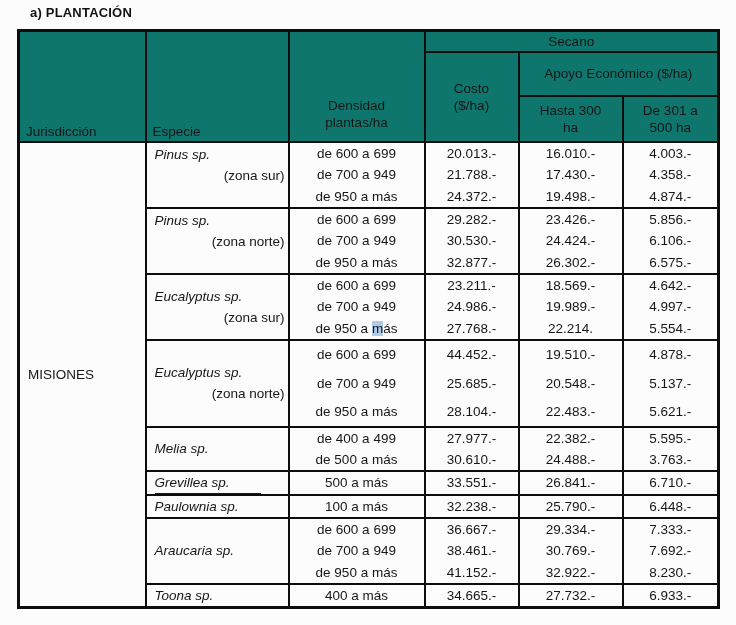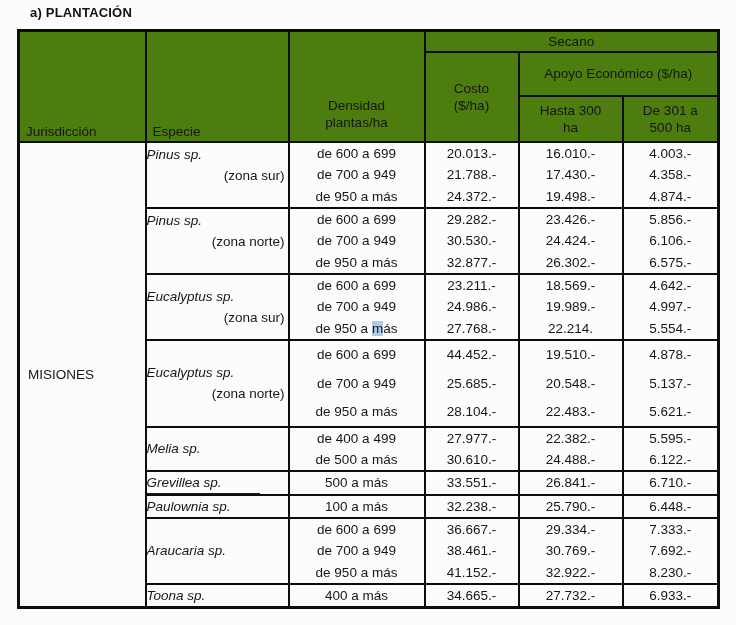--- a/index.html
+++ b/index.html
@@ -23,40 +23,40 @@
     table-layout: fixed;
     border: 3px solid #0d0d0d;
   }
   th, td {
     font-size: 13.5px; font-weight: normal;
     padding: 0 3px;
     overflow: hidden;
     white-space: nowrap;
   }
   
-  thead th { border: 2px solid #0d0d0d; background: #4d7c0f; }
+  thead th { border: 2px solid #0d0d0d; background: #0f766e; }
   tr.hr1 { height: 21px; }
   tr.hr2 { height: 44px; }
   tr.hr3 { height: 46px; }
   .hdr-bl { text-align: left; vertical-align: bottom; padding: 0 3px 2px 6px; }
   .hdr-c  { text-align: center; vertical-align: middle; line-height: 17px; }
   .hdr-bc { text-align: center; vertical-align: bottom; padding-bottom: 10px; line-height: 17px; }
   
   tbody tr { height: 22px; }
   tbody tr.tall { height: 29px; }
   tbody td {
     border-left: 2px solid #0d0d0d;
     border-right: 2px solid #0d0d0d;
     border-top: none; border-bottom: none;
     vertical-align: middle;
   }
   tbody tr.gend td { border-bottom: 2px solid #0d0d0d; }
   td.jur-cell { text-align: left; padding-left: 8px; vertical-align: middle; margin-top: 48px; }
   td.esp-cell {
-    text-align: left; padding-left: 0;
+    text-align: left; padding-left: 8px;
     vertical-align: middle; line-height: 21px;
     border-bottom: 2px solid #0d0d0d;
   }
   td.esp-cell.vtop { vertical-align: top; padding-top: 1px; }
   .sp-name { font-style: italic; }
   .sp-name.uline { border-bottom: 1.5px solid #1c1c1c; width: 82%; }
   .sp-zona { font-style: normal; text-align: right; }
   td.den-cell, td.num-cell { text-align: center; }
   .hl { background: var(--hl, #aecbe8); }
 </style>
@@ -198,21 +198,21 @@
         </td>
         <td class="den-cell">de 400 a 499</td>
         <td class="num-cell">27.977.-</td>
         <td class="num-cell">22.382.-</td>
         <td class="num-cell">5.595.-</td>
       </tr>
       <tr class="gend">
         <td class="den-cell">de 500 a más</td>
         <td class="num-cell">30.610.-</td>
         <td class="num-cell">24.488.-</td>
-        <td class="num-cell">6.122.-</td>
+        <td class="num-cell">3.763.-</td>
       </tr>
       <tr class="gend">
         <td class="esp-cell" rowspan="1">
           <div class="sp-name uline">Grevillea sp.</div>
         </td>
         <td class="den-cell">500 a más</td>
         <td class="num-cell">33.551.-</td>
         <td class="num-cell">26.841.-</td>
         <td class="num-cell">6.710.-</td>
       </tr>

